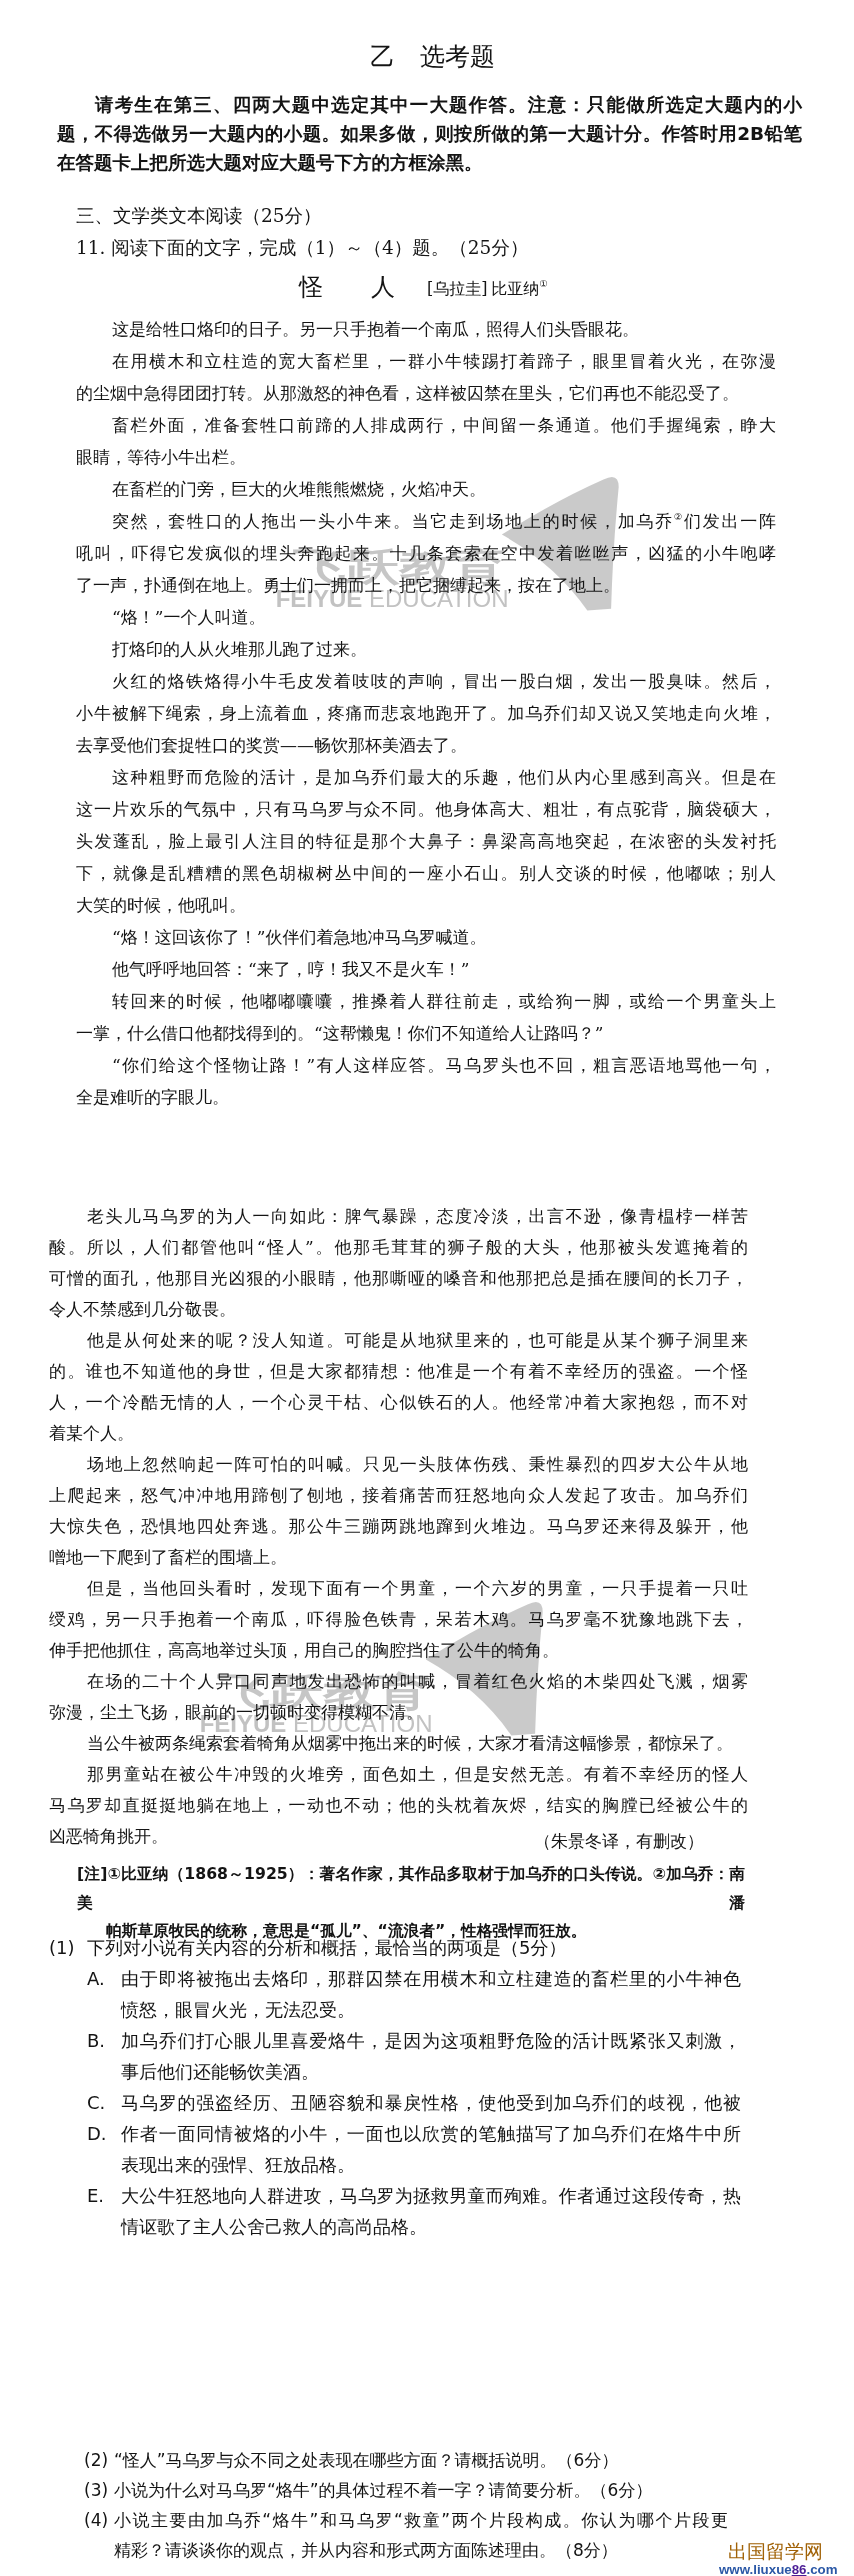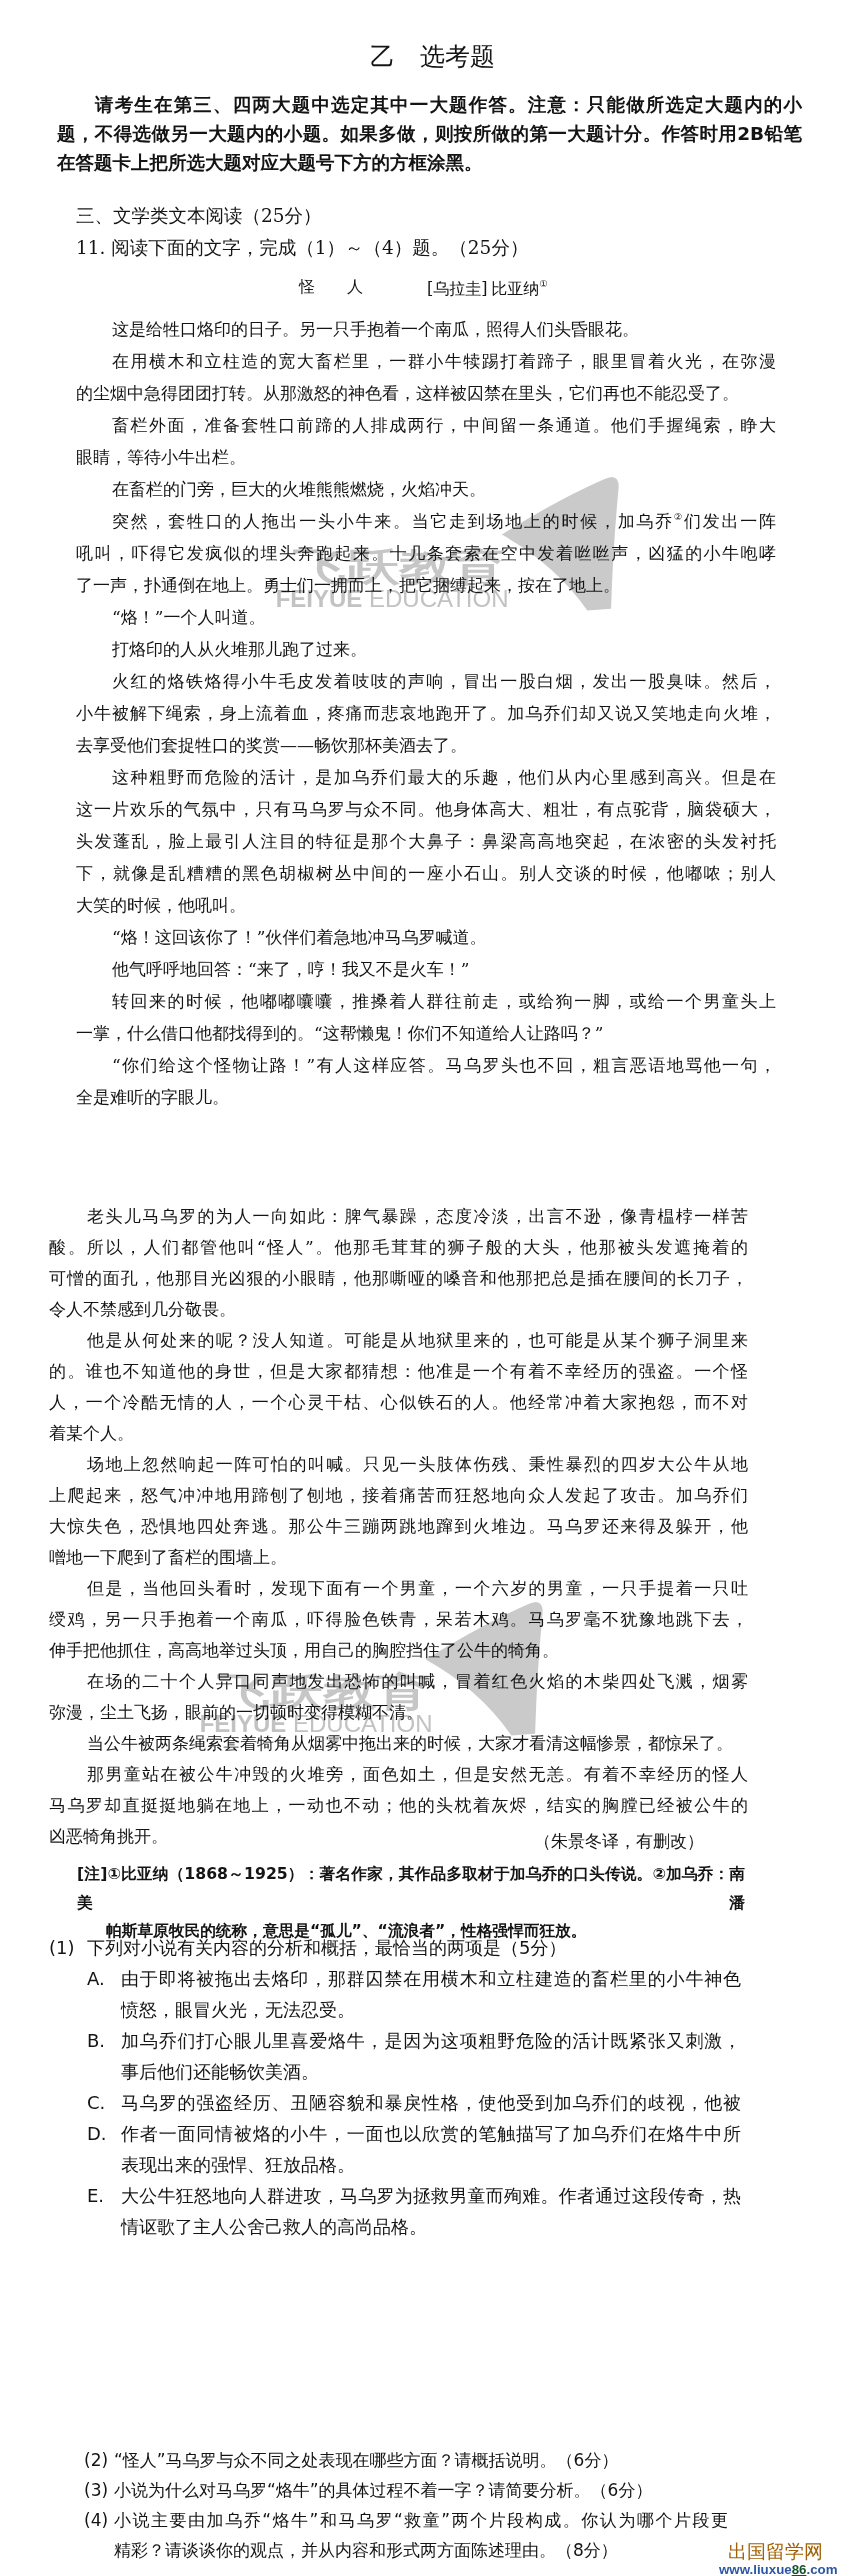--- a/index.html
+++ b/index.html
@@ -16,21 +16,21 @@
     .e { text-align: left; text-align-last: left; }
 
     
     #title-main { left: 370px; top: 42px; font-size: 25px; line-height: 30px; white-space: pre; }
     #instr { left: 57px; top: 90px; width: 745px; font-size: 18.5px; line-height: 29px; font-weight: 700; }
     #instr .fi { padding-left: 38px; }
     #sec-heading { left: 76px; top: 202px; font-size: 18.5px; line-height: 28.5px; }
     #q-intro { left: 76px; top: 234px; font-size: 18.5px; line-height: 28.5px; }
 
     
-    #ptitle { left: 299px; top: 272px; font-size: 16px; line-height: 30px; white-space: pre; }
+    #ptitle { left: 299px; top: 272px; font-size: 24px; line-height: 30px; white-space: pre; }
     #pauthor { left: 427px; top: 277px; font-size: 16px; line-height: 23px; }
     #pauthor .origin { margin-right: 3.8px; }
     .ref { font-size: 9.5px; line-height: 0; vertical-align: 6.6px; }
 
     
     #part1 { left: 76px; top: 313px; width: 700px; font-size: 17px; line-height: 32px; }
     #part1 .fi { padding-left: 36px; }
     #part2 { left: 49px; top: 1201px; width: 699px; font-size: 17px; line-height: 31px; }
     #part2 .fi { padding-left: 38px; }
 
@@ -48,21 +48,21 @@
 
     #qb { left: 84px; top: 2445px; width: 655px; font-size: 17px; line-height: 30px; }
     .qrow { display: flex; }
     .q-label { width: 30px; flex: none; }
     .q-text { width: 614px; }
 
     
     #site-name { left: 728px; top: 2540px; font-size: 19px; line-height: 23px; color: #a16207; }
     #site-url { left: 719px; top: 2562px; font-size: 13.3px; line-height: 15px; font-weight: 700;
                 font-family: "Liberation Sans", "DejaVu Sans", sans-serif; color: #2b58a6; }
-    #site-url .num { color: #14532d; text-decoration: underline; }
+    #site-url .num { color: #4c1d95; text-decoration: underline; }
 
     
     .wm-group { position: absolute; width: 380px; height: 152px; z-index: 1; pointer-events: none; }
     #wm1 { left: 271px; top: 470px; }
     #wm2 { left: 195px; top: 1595px; }
     .wm-group svg { position: absolute; left: 0; top: 0; }
     .wm-cn { position: absolute; left: 22px; top: 76px; font-size: 38px; line-height: 42px; font-weight: 700;
              color: #c6c6c6; transform: scaleX(1.4); transform-origin: left top; white-space: nowrap; }
     .wm-en { position: absolute; left: 4.7px; top: 116px; font-size: 24px; line-height: 26.6px; color: #c2c2c2;
              font-family: "Liberation Sans", "DejaVu Sans", sans-serif; white-space: nowrap; }

